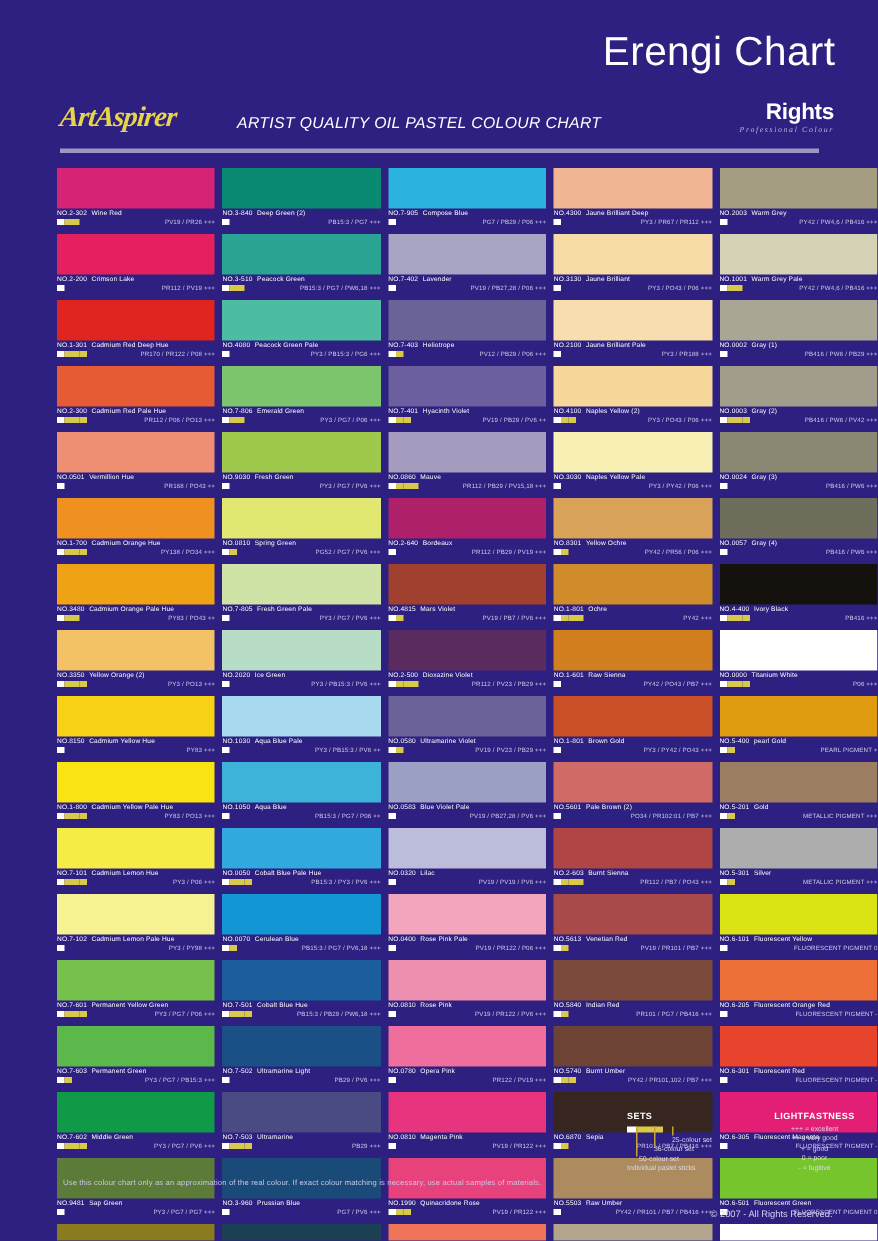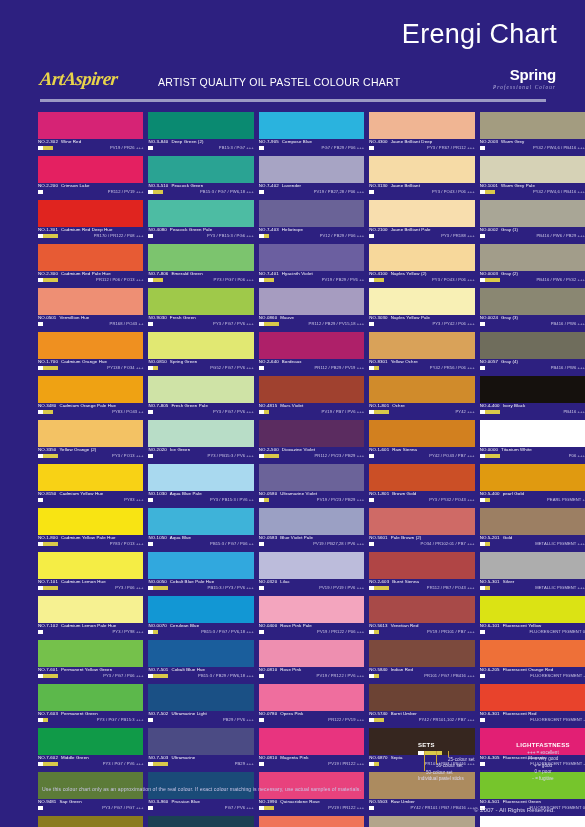--- a/index.html
+++ b/index.html
@@ -22,21 +22,21 @@
     color: #ffffff; font-size: 27px; letter-spacing: .3px;
   }
   #brand-logo {
     position: absolute; left: 40px; top: 68px;
     color: #e8d44a; font-size: 19px; font-weight: bold; font-style: italic;
     font-family: "Liberation Serif", serif; letter-spacing: -.6px;
     transform: skewX(-6deg);
   }
   #subtitle {
     position: absolute; left: 158px; top: 76px;
-    color: #ffffff; font-size: 10.5px; letter-spacing: .25px;
+    color: #ffffff; font-size: 10.5px; letter-spacing: .25px; font-style: italic;
   }
   #maker-name {
     position: absolute; right: 29px; top: 66px;
     color: #ffffff; font-size: 15px; font-weight: bold; letter-spacing: -.2px;
   }
   #maker-tag {
     position: absolute; right: 29px; top: 84px;
     color: #b9b4e0; font-size: 5.2px; font-style: italic;
     letter-spacing: 1.1px; font-family: "Liberation Serif", serif;
   }
@@ -113,21 +113,21 @@
 </style>
 </head>
 <body>
 
 <div id="page">
 
   <div id="header">
     <div id="chart-title">Erengi Chart</div>
     <div id="brand-logo">ArtAspirer</div>
     <div id="subtitle">ARTIST QUALITY OIL PASTEL COLOUR CHART</div>
-    <div id="maker-name">Spring</div>
+    <div id="maker-name">Rights</div>
     <div id="maker-tag">Professional Colour</div>
     <div id="header-rule"></div>
   </div>
 
   <div id="columns">
       <div class="column">
         <div class="swatch-entry">
           <div class="swatch" style="background: rgb(214, 35, 117);"></div>
           <div class="meta">
             <div class="code-name"><span class="code">NO.2-302</span><span>Wine Red</span></div>

